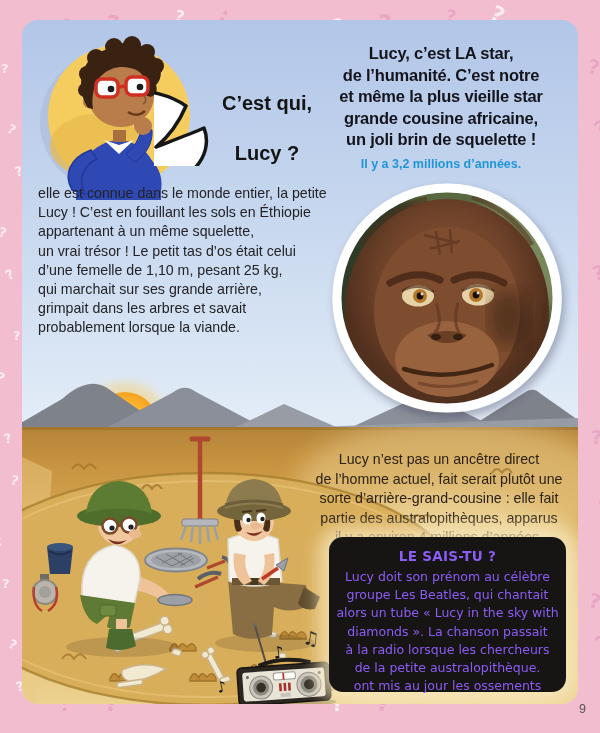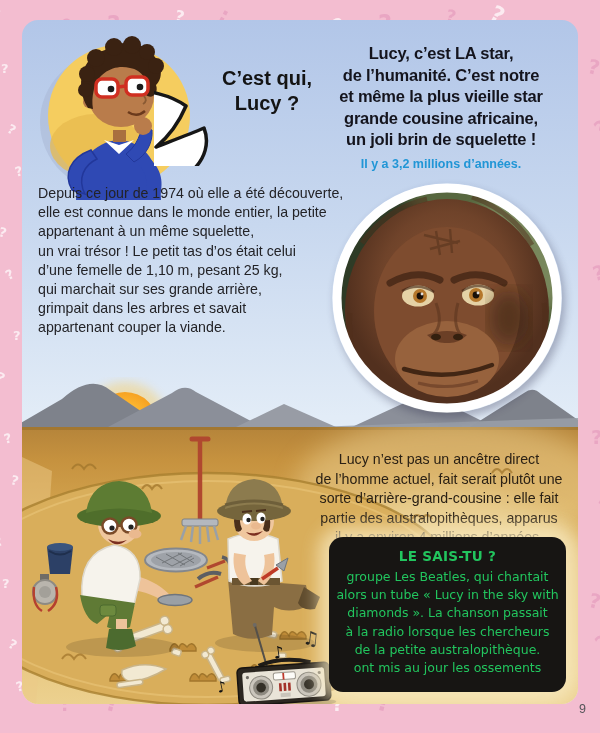--- a/index.html
+++ b/index.html
@@ -5,38 +5,38 @@
   html,body{margin:0;padding:0;}
   body{background:#9a9aa0;font-family:"Liberation Sans",sans-serif;}
   .frame{position:relative;width:600px;height:733px;background:#f3bdd0;overflow:hidden;}
   .qm{position:absolute;font-family:"DejaVu Sans",sans-serif;font-weight:bold;user-select:none;pointer-events:none;}
   .card{position:absolute;left:22px;top:20px;width:556px;height:684px;border-radius:16px;overflow:hidden;
         background:linear-gradient(180deg,#b2c6e8 0%,#c8d8ef 30%,#e2ecf7 58%,#ebf2f9 100%);}
   .boy-svg{position:absolute;left:8px;top:4px;}
   .bubble-svg{position:absolute;left:132px;top:14px;}
   .bubble-text{position:absolute;left:170px;top:46px;width:150px;text-align:center;
         font-weight:bold;font-size:20px;line-height:25px;color:#141414;}
-  .bubble-text .line{display:block;white-space:nowrap;}
+  .bubble-text .line{display:block;white-space:nowrap;margin-top:25px;}
   .intro-title{position:absolute;left:284px;right:2px;top:23px;text-align:center;
         font-weight:bold;font-size:16.5px;line-height:21.5px;color:#14141d;letter-spacing:-0.2px;}
   .intro-title .line{display:block;white-space:nowrap;}
   .intro-subtitle{position:absolute;left:284px;right:2px;top:137px;text-align:center;
         font-weight:bold;font-size:12.5px;color:#2196d6;}
   .main-paragraph{position:absolute;left:16px;top:164px;font-size:14.2px;line-height:19.2px;color:#232327;}
   .main-paragraph .line{display:block;white-space:nowrap;}
   .photo{position:absolute;left:310px;top:163px;width:230px;height:230px;border-radius:50%;
         box-shadow:3px 5px 9px rgba(40,40,70,.32);}
   .mountains{position:absolute;left:0;top:357px;}
   .sand{position:absolute;left:0;top:407px;width:556px;height:277px;}
   .dig-svg{position:absolute;left:0;top:0;}
   .desert-paragraph{position:absolute;left:278px;right:0;top:23px;text-align:center;
         font-size:14.2px;line-height:19.6px;color:#2b2115;}
   .desert-paragraph .line{display:block;white-space:nowrap;}
   .know-box{position:absolute;left:307px;top:110px;width:237px;height:155px;box-sizing:border-box;
-        background:#171513;border-radius:14px;padding-top:11px;text-align:center;color:#22c55e;
+        background:#171513;border-radius:14px;padding-top:11px;text-align:center;color:#8b5cf6;
         box-shadow:0 0 18px 10px rgba(248,233,190,.8);}
   .know-title{font-family:"DejaVu Sans",sans-serif;font-weight:bold;font-size:13.5px;letter-spacing:.3px;margin-bottom:4px;}
   .know-line{display:block;white-space:nowrap;font-family:"DejaVu Sans",sans-serif;font-size:12.5px;line-height:18.2px;}
   .page-number{position:absolute;left:579px;top:702px;font-size:12.5px;color:#55555a;}
 </style>
 </head>
 <body>
 
 <div class="frame">
 
@@ -254,28 +254,28 @@
     <div class="intro-title">
       <span class="line">Lucy, c’est LA star,</span>
       <span class="line">de l’humanité. C’est notre</span>
       <span class="line">et même la plus vieille star</span>
       <span class="line">grande cousine africaine,</span>
       <span class="line">un joli brin de squelette !</span>
     </div>
     <div class="intro-subtitle">Il y a 3,2 millions d’années.</div>
 
     <div class="main-paragraph">
-      <span class="line">Depuis ce jour de 1974 où elle a été découverte,</span>
       <span class="line">elle est connue dans le monde entier, la petite</span>
+      <span class="line">Lucy ! C’est en fouillant les sols en Éthiopie</span>
       <span class="line">appartenant à un même squelette,</span>
       <span class="line">un vrai trésor ! Le petit tas d’os était celui</span>
       <span class="line">d’une femelle de 1,10 m, pesant 25 kg,</span>
       <span class="line">qui marchait sur ses grande arrière,</span>
       <span class="line">grimpait dans les arbres et savait</span>
-      <span class="line">appartenant couper la viande.</span>
+      <span class="line">probablement lorsque la viande.</span>
     </div>
 
     <svg class="mountains" width="556" height="50" viewBox="0 0 556 50">
       <defs>
         <radialGradient id="sung" cx="50%" cy="45%">
           <stop offset="0%" stop-color="#ffd764"></stop>
             <stop offset="60%" stop-color="#fbb32e"></stop>
             <stop offset="100%" stop-color="#f59d1e"></stop>
         </radialGradient>
         <filter id="mblur">
@@ -517,20 +517,21 @@
       <div class="desert-paragraph">
         <span class="line">Lucy n’est pas un ancêtre direct</span>
         <span class="line">de l’homme actuel, fait serait plutôt une</span>
         <span class="line">sorte d’arrière-grand-cousine : elle fait</span>
         <span class="line">partie des australopithèques, apparus</span>
         <span class="line">il y a environ 4 millions d’années.</span>
       </div>
 
       <div class="know-box">
         <div class="know-title">LE SAIS-TU ?</div>
+        <span class="know-line">Lucy doit son prénom au célèbre</span>
         <span class="know-line">groupe Les Beatles, qui chantait</span>
         <span class="know-line">alors un tube « Lucy in the sky with</span>
         <span class="know-line">diamonds ». La chanson passait</span>
         <span class="know-line">à la radio lorsque les chercheurs</span>
         <span class="know-line">de la petite australopithèque.</span>
         <span class="know-line">ont mis au jour les ossements</span>
       </div>
     </div>
   </div>
 

